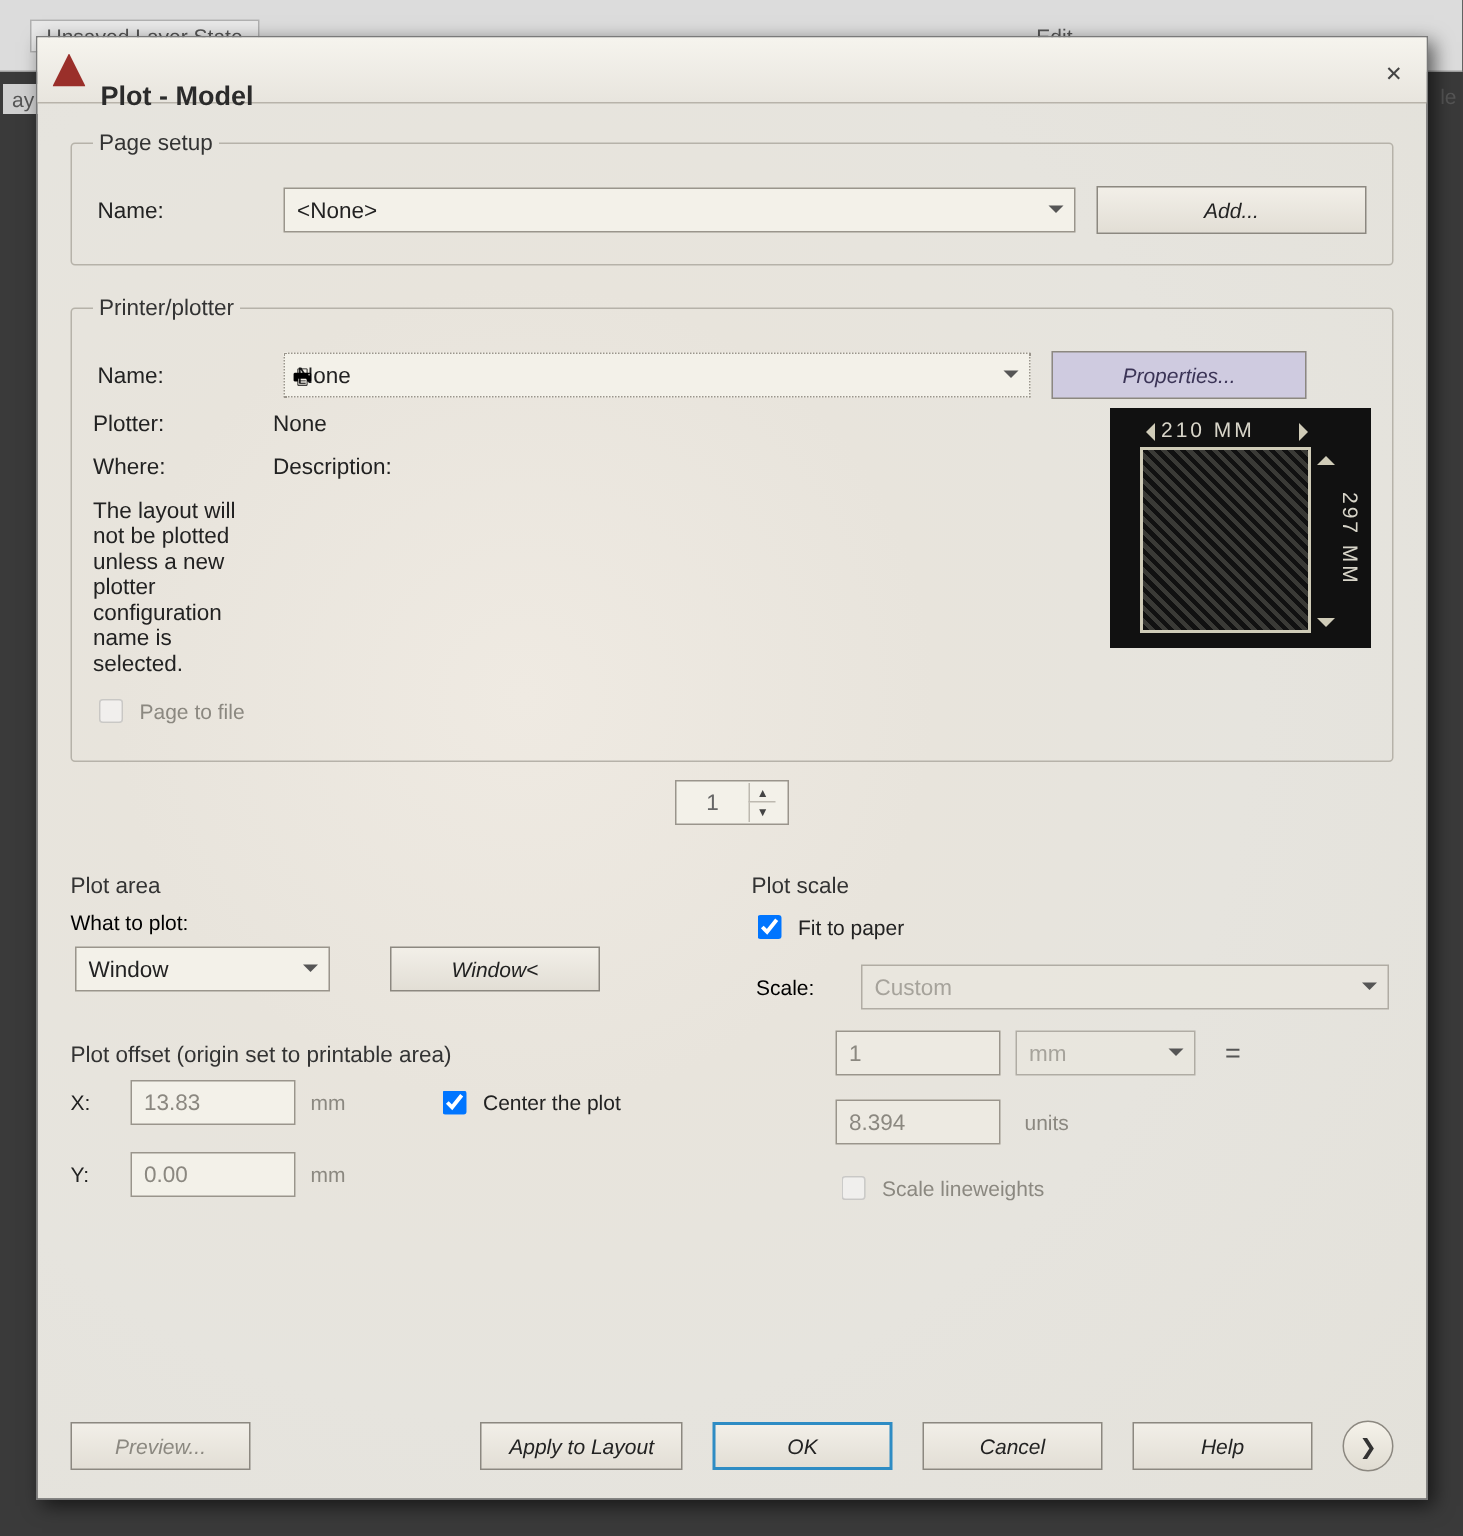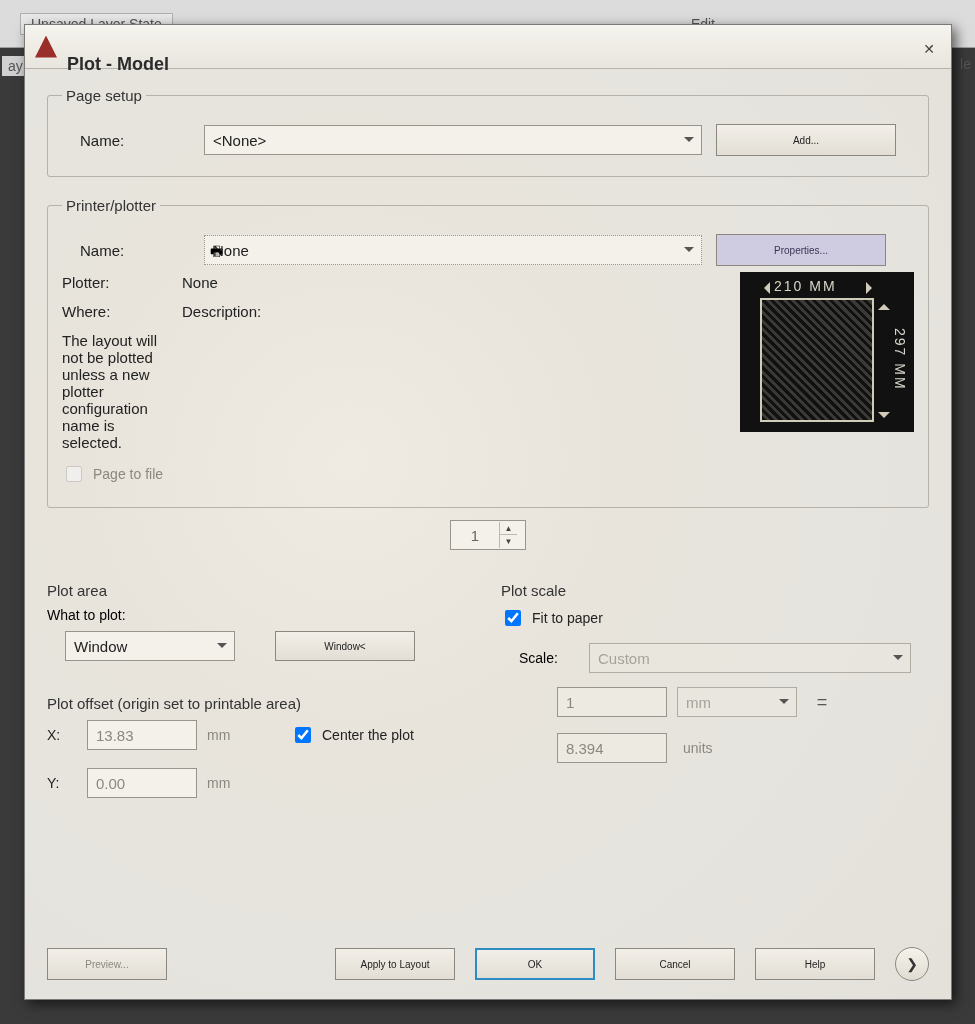--- a/index.html
+++ b/index.html
@@ -77,21 +77,21 @@
     margin:8px 0 12px 0;
     padding:14px 14px 14px 14px;
     position:relative;
   }
   fieldset.group > legend {
     padding:0 4px;
     color:#333;
     font-size:15px;
   }
 
-  .row { display:flex; align-items:center; gap:14px; margin:6px 18px; }
+  .row { display:flex; align-items:center; gap:14px; margin:6px 3px; }
   .label { width:110px; color:#222; font-size:15px; }
 
   select, input[type=text], .combo, .textbox {
     border:1px solid #9a958c;
     background:#f3f1e9;
     height:30px;
     padding:3px 8px;
     color:#222;
     font-size:15px;
   }
@@ -107,23 +107,24 @@
     border:5px solid transparent; border-top-color:#555;
     pointer-events:none;
   }
 
   button.std {
     height:32px;
     min-width:120px;
     border:1px solid #8c8880;
     background:linear-gradient(#f2efe8,#e2ded5);
     color:#222;
-    font-size:10px;
+    font-size:14px;
     cursor:pointer;
     padding:0 18px;
+    font-style:italic;
   }
   button.std:disabled { color:#8b8880; cursor:default; }
   button.sm { min-width:90px; height:30px; padding:0 12px; }
   button.primary { border:2px solid #2e8cc4; }
 
   .printer-info { display:grid; grid-template-columns:112px 1fr; row-gap:12px; column-gap:8px; margin-top:8px;}
   .printer-info .v { color:#222; font-size:15px; max-width:460px; }
 
   .preview-box {
     position:absolute; right:14px; top:58px;
@@ -347,20 +348,24 @@
               <option>mm</option>
             </select>
           </div>
           <div class="eq">=</div>
 
           <input type="text" class="textbox" disabled="" value="8.394" style="">
           <div class="muted" style="padding-left:6px">units</div>
           <div></div>
         </div>
 
+        <label class="chk disabled" style="margin:18px 0 0 56px">
+          <input type="checkbox" disabled="" style="">
+          <span>Scale lineweights</span>
+        </label>
       </div>
     </div>
 
   </div>
 
   <div class="footer">
     <button class="std" disabled="">Preview...</button>
     <div class="spacer"></div>
     <button class="std">Apply to Layout</button>
     <button class="std primary">OK</button>

